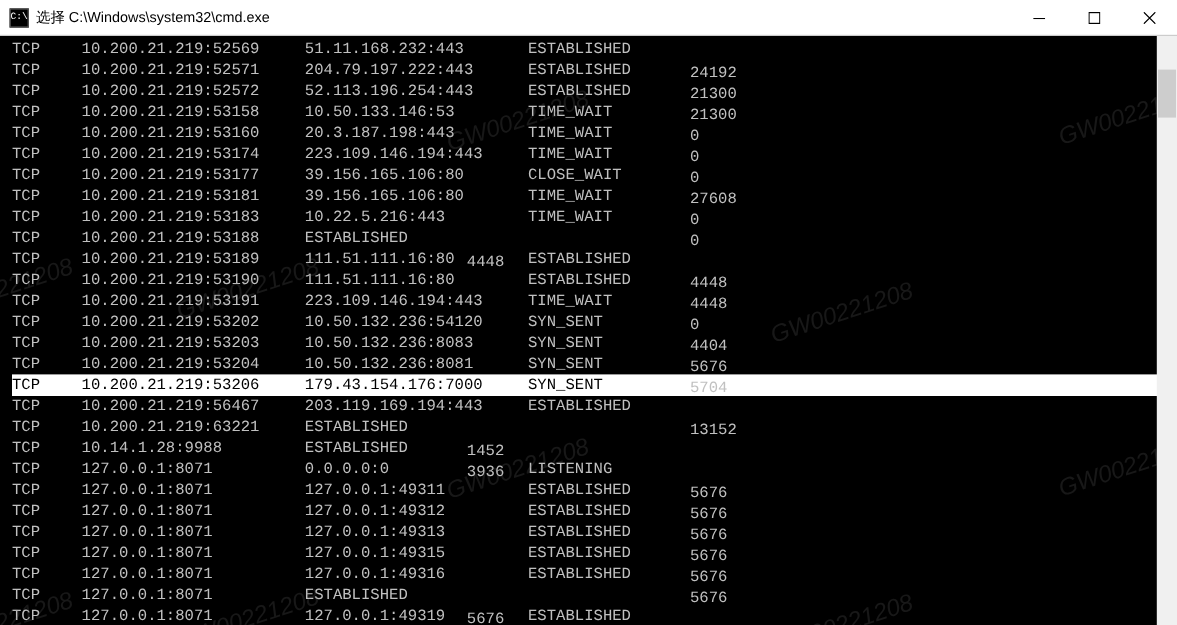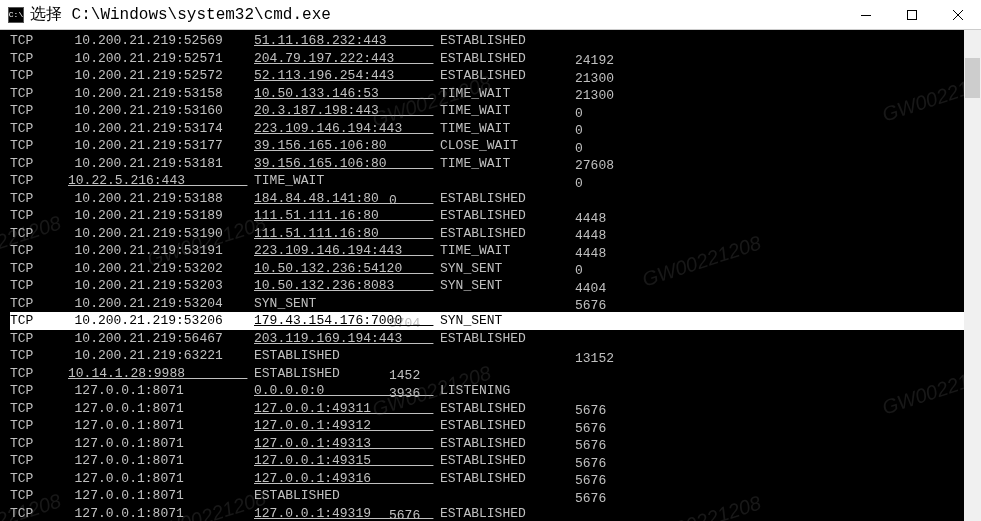--- a/index.html
+++ b/index.html
@@ -27,22 +27,22 @@
       margin-right: 6px;
       background: #000;
       border: 1px solid #555;
       display: inline-flex;
       align-items: center;
       justify-content: center;
       font-size: 8px;
       color: #fff;
     }
     .titlebar-text {
-      font-family: Liberation Mono, monospace;
-      font-size: 16px;
+      font-family: Liberation Sans, sans-serif;
+      font-size: 12px;
       color: #000;
     }
     .window-controls {
       position: absolute;
       right: 0;
       top: 0;
       height: 30px;
       display: flex;
     }
     .win-btn {
@@ -68,22 +68,22 @@
       display: flex;
       white-space: pre;
       line-height: 17.5px;
       height: 17.5px;
     }
     .row.highlighted {
       background: #fff;
       color: #000;
     }
     .col-proto { width: 58px; }
-    .col-local { width: 186px; text-align: right; }
-    .col-remote { width: 186px; text-decoration: underline; }
+    .col-local { width: 186px; }
+    .col-remote { width: 186px; }
     .col-state { width: 135px; }
     .col-pid { width: 80px; margin-top: 20px; }
     .scrollbar {
       position: absolute;
       right: 0;
       top: 30px;
       width: 17px;
       height: calc(100% - 30px);
       background: #f0f0f0;
     }
@@ -143,28 +143,28 @@
 <div class="terminal">
   <div id="rows-container">
       <div class="row"><span class="col-proto">TCP    </span><span class="col-local">10.200.21.219:52569    </span><span class="col-remote">51.11.168.232:443      </span><span class="col-state">ESTABLISHED     </span><span class="col-pid">24192</span></div>
       <div class="row"><span class="col-proto">TCP    </span><span class="col-local">10.200.21.219:52571    </span><span class="col-remote">204.79.197.222:443     </span><span class="col-state">ESTABLISHED     </span><span class="col-pid">21300</span></div>
       <div class="row"><span class="col-proto">TCP    </span><span class="col-local">10.200.21.219:52572    </span><span class="col-remote">52.113.196.254:443     </span><span class="col-state">ESTABLISHED     </span><span class="col-pid">21300</span></div>
       <div class="row"><span class="col-proto">TCP    </span><span class="col-local">10.200.21.219:53158    </span><span class="col-remote">10.50.133.146:53       </span><span class="col-state">TIME_WAIT       </span><span class="col-pid">0</span></div>
       <div class="row"><span class="col-proto">TCP    </span><span class="col-local">10.200.21.219:53160    </span><span class="col-remote">20.3.187.198:443       </span><span class="col-state">TIME_WAIT       </span><span class="col-pid">0</span></div>
       <div class="row"><span class="col-proto">TCP    </span><span class="col-local">10.200.21.219:53174    </span><span class="col-remote">223.109.146.194:443    </span><span class="col-state">TIME_WAIT       </span><span class="col-pid">0</span></div>
       <div class="row"><span class="col-proto">TCP    </span><span class="col-local">10.200.21.219:53177    </span><span class="col-remote">39.156.165.106:80      </span><span class="col-state">CLOSE_WAIT      </span><span class="col-pid">27608</span></div>
       <div class="row"><span class="col-proto">TCP    </span><span class="col-local">10.200.21.219:53181    </span><span class="col-remote">39.156.165.106:80      </span><span class="col-state">TIME_WAIT       </span><span class="col-pid">0</span></div>
-      <div class="row"><span class="col-proto">TCP    </span><span class="col-remote">10.22.5.216:443        </span><span class="col-state">TIME_WAIT       </span><span class="col-pid">0</span></div>
-      <div class="row"><span class="col-proto">TCP    </span><span class="col-local">10.200.21.219:53188    </span><span class="col-remote">184.84.48.141:80       </span><span class="col-state">ESTABLISHED     </span><span class="col-pid">4448</span></div>
+      <div class="row"><span class="col-proto">TCP    </span><span class="col-local">10.200.21.219:53183    </span><span class="col-remote">10.22.5.216:443        </span><span class="col-state">TIME_WAIT       </span><span class="col-pid">0</span></div>
+      <div class="row"><span class="col-proto">TCP    </span><span class="col-local">10.200.21.219:53188    </span><span class="col-state">ESTABLISHED     </span><span class="col-pid">4448</span></div>
       <div class="row"><span class="col-proto">TCP    </span><span class="col-local">10.200.21.219:53189    </span><span class="col-remote">111.51.111.16:80       </span><span class="col-state">ESTABLISHED     </span><span class="col-pid">4448</span></div>
       <div class="row"><span class="col-proto">TCP    </span><span class="col-local">10.200.21.219:53190    </span><span class="col-remote">111.51.111.16:80       </span><span class="col-state">ESTABLISHED     </span><span class="col-pid">4448</span></div>
       <div class="row"><span class="col-proto">TCP    </span><span class="col-local">10.200.21.219:53191    </span><span class="col-remote">223.109.146.194:443    </span><span class="col-state">TIME_WAIT       </span><span class="col-pid">0</span></div>
       <div class="row"><span class="col-proto">TCP    </span><span class="col-local">10.200.21.219:53202    </span><span class="col-remote">10.50.132.236:54120    </span><span class="col-state">SYN_SENT        </span><span class="col-pid">4404</span></div>
       <div class="row"><span class="col-proto">TCP    </span><span class="col-local">10.200.21.219:53203    </span><span class="col-remote">10.50.132.236:8083     </span><span class="col-state">SYN_SENT        </span><span class="col-pid">5676</span></div>
-      <div class="row"><span class="col-proto">TCP    </span><span class="col-local">10.200.21.219:53204    </span><span class="col-state">SYN_SENT        </span><span class="col-pid">5704</span></div>
+      <div class="row"><span class="col-proto">TCP    </span><span class="col-local">10.200.21.219:53204    </span><span class="col-remote">10.50.132.236:8081     </span><span class="col-state">SYN_SENT        </span><span class="col-pid">5704</span></div>
       <div class="row highlighted"><span class="col-proto">TCP    </span><span class="col-local">10.200.21.219:53206    </span><span class="col-remote">179.43.154.176:7000    </span><span class="col-state">SYN_SENT        </span><span class="col-pid">7088</span></div>
       <div class="row"><span class="col-proto">TCP    </span><span class="col-local">10.200.21.219:56467    </span><span class="col-remote">203.119.169.194:443    </span><span class="col-state">ESTABLISHED     </span><span class="col-pid">13152</span></div>
       <div class="row"><span class="col-proto">TCP    </span><span class="col-local">10.200.21.219:63221    </span><span class="col-state">ESTABLISHED     </span><span class="col-pid">1452</span></div>
       <div class="row"><span class="col-proto">TCP    </span><span class="col-remote">10.14.1.28:9988        </span><span class="col-state">ESTABLISHED     </span><span class="col-pid">3936</span></div>
       <div class="row"><span class="col-proto">TCP    </span><span class="col-local">127.0.0.1:8071         </span><span class="col-remote">0.0.0.0:0              </span><span class="col-state">LISTENING       </span><span class="col-pid">5676</span></div>
       <div class="row"><span class="col-proto">TCP    </span><span class="col-local">127.0.0.1:8071         </span><span class="col-remote">127.0.0.1:49311        </span><span class="col-state">ESTABLISHED     </span><span class="col-pid">5676</span></div>
       <div class="row"><span class="col-proto">TCP    </span><span class="col-local">127.0.0.1:8071         </span><span class="col-remote">127.0.0.1:49312        </span><span class="col-state">ESTABLISHED     </span><span class="col-pid">5676</span></div>
       <div class="row"><span class="col-proto">TCP    </span><span class="col-local">127.0.0.1:8071         </span><span class="col-remote">127.0.0.1:49313        </span><span class="col-state">ESTABLISHED     </span><span class="col-pid">5676</span></div>
       <div class="row"><span class="col-proto">TCP    </span><span class="col-local">127.0.0.1:8071         </span><span class="col-remote">127.0.0.1:49315        </span><span class="col-state">ESTABLISHED     </span><span class="col-pid">5676</span></div>
       <div class="row"><span class="col-proto">TCP    </span><span class="col-local">127.0.0.1:8071         </span><span class="col-remote">127.0.0.1:49316        </span><span class="col-state">ESTABLISHED     </span><span class="col-pid">5676</span></div>

